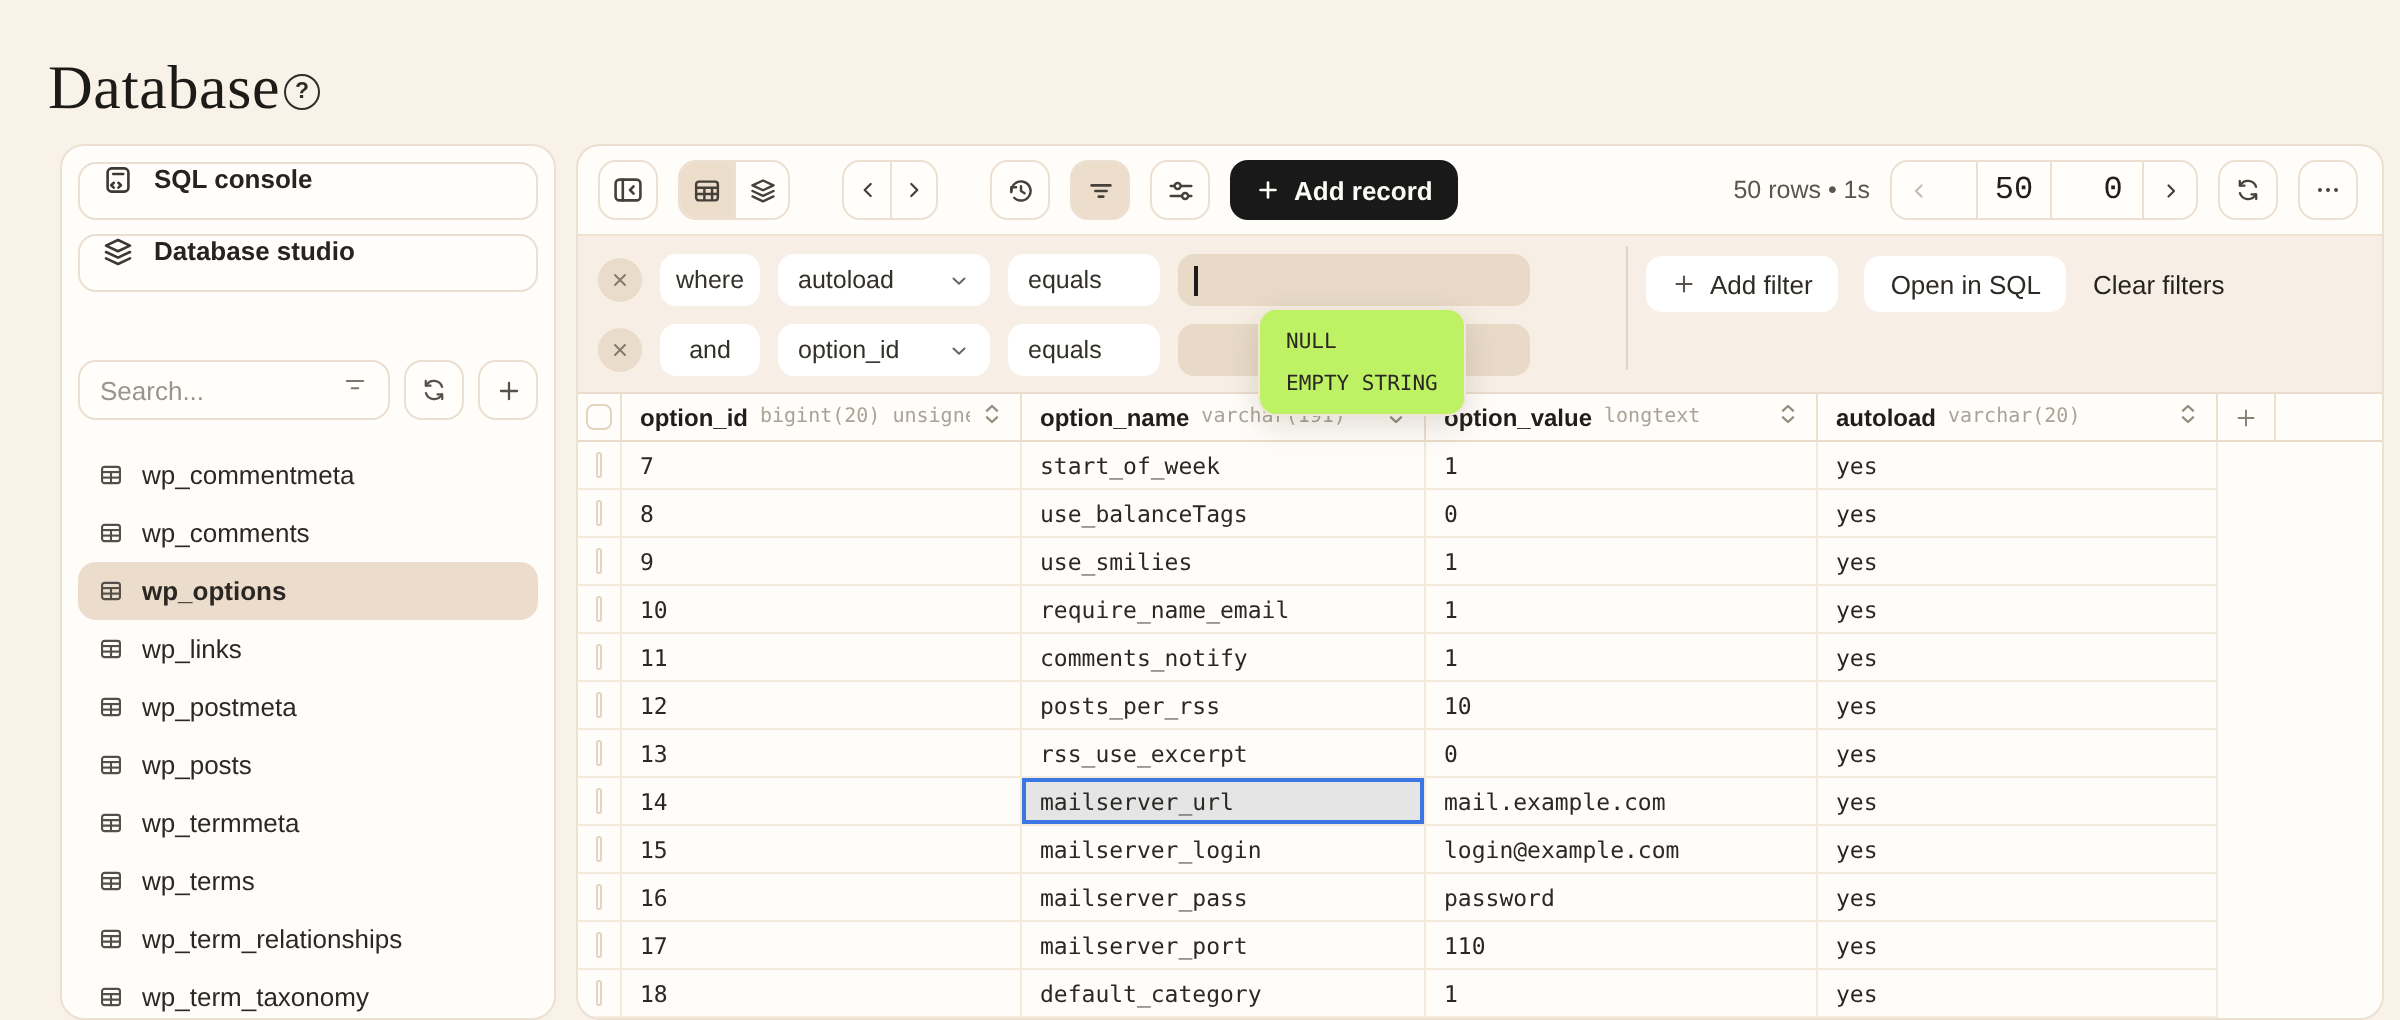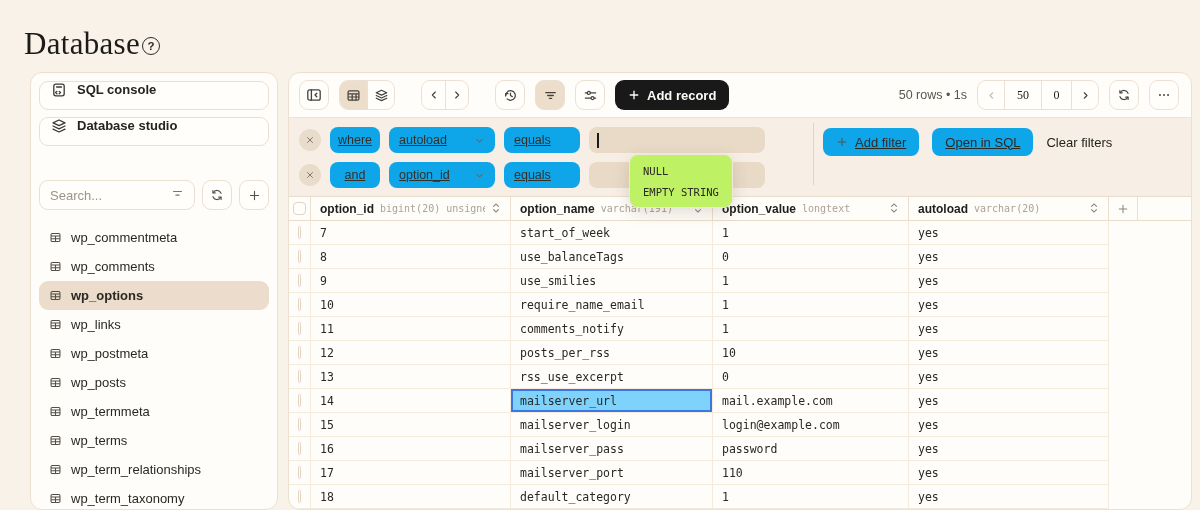--- a/index.html
+++ b/index.html
@@ -41,29 +41,29 @@
   .tb-seg.active, .tb-btn.active { background:#ecdecb; }
   .sp { width:6px; flex:none; }
   .add-record { height:30px; display:flex; align-items:center; gap:7px; padding:0 13px; background:#191919; color:#fdfbf6; border-radius:9px; font-size:13px; font-weight:700; cursor:pointer; flex:none; }
   .tb-right { margin-left:auto; display:flex; align-items:center; gap:10px; }
   .rows-info { font-size:12.5px; color:#5a554d; white-space:nowrap; }
   .pager { display:flex; border:1px solid #ece0d2; border-radius:9px; background:#fffefb; overflow:hidden; }
   .pg-cell { height:28px; display:flex; align-items:center; justify-content:center; cursor:pointer; }
   .pg-prev, .pg-next { width:26px; }
   .pg-prev { color:#c6bcae; }
   .pg-next { color:#45413a; }
-  .pg-num { font-family:Liberation Serif, serif; font-size:12px; color:#22201c; border-left:1px solid #ece0d2; border-right:1px solid #ece0d2; }
+  .pg-num { font-family:Liberation Mono, monospace; font-size:16px; color:#22201c; border-left:1px solid #ece0d2; border-right:1px solid #ece0d2;margin-left:16px; }
   .pg-size { width:38px; }
   .pg-off { width:30px; border-left:none; }
 
   
   .filter-area { position:relative; height:80px; background:#f7efe5; border-top:1px solid #eee2d3; border-bottom:1px solid #e9ddcd; padding:9px 10px; }
   .f-row { display:flex; align-items:center; gap:9px; height:26px; margin-bottom:9px; }
   .x-btn { width:22px; height:22px; border-radius:50%; background:#eadcca; color:#837b6f; display:flex; align-items:center; justify-content:center; cursor:pointer; flex:none; }
-  .pill { height:26px; border-radius:8px; background:#0ea5e9; font-size:12.5px; color:#33302a; display:flex; align-items:center; justify-content:center; padding:0 12px; cursor:pointer;text-decoration:underline; }
+  .pill { height:26px; border-radius:8px; background:#ffffff; font-size:12.5px; color:#33302a; display:flex; align-items:center; justify-content:center; padding:0 12px; cursor:pointer; }
   .pill.dd { justify-content:space-between; padding:0 10px; }
   .pill.dd svg { color:#6d675d; }
   .pill.conj { width:50px; flex:none; }
   .pill.col { width:106px; flex:none; }
   .pill.op { width:76px; flex:none;gap:22px; }
   .f-input { width:176px; height:26px; border-radius:8px; background:#e8dac7; display:flex; align-items:center; padding:0 8px; cursor:text; }
   .caret { width:1.5px; height:15px; background:#1b1b1b; }
   .f-divider { position:absolute; left:524px; top:5px; height:62px; width:1px; background:#e3d5c2; }
   .f-actions { position:absolute; left:534px; top:10px; display:flex; align-items:center; gap:13px; }
   .pill.action { height:28px; gap:7px; font-size:13px; padding:0 13px; color:#2e2b26; }
@@ -80,21 +80,21 @@
   .th-name { font-size:12px; font-weight:700; color:#201e1a; white-space:nowrap; }
   .th-type { font-family:"DejaVu Sans Mono", monospace; font-size:10px; color:#aca295; white-space:nowrap; overflow:hidden; }
   .sort-ico { margin-left:auto; flex:none; color:#978d7f; }
   .th-check, .td-check { display:flex; align-items:center; justify-content:center; padding:0; }
   .th-plus { justify-content:center; padding:0; color:#8a8176; }
   .th-rest { border-right:none; cursor:default; }
   .cb { width:13px; height:13px; border:1px solid #e3d3c1; border-radius:4px; background:#fffefb; cursor:pointer; }
   .trow { display:grid; grid-template-columns:22px 200px 202px 196px 200px; width:820px; height:24px; border-bottom:1px solid #f4ebdd; }
   .td { display:flex; align-items:center; padding:0 9px; border-right:1px solid #f4ebdd; overflow:hidden; }
   .val { font-family:"DejaVu Sans Mono", monospace; font-size:11.5px; color:#2b2823; white-space:nowrap; }
-  .td.sel { box-shadow:inset 0 0 0 2px #3b76e3; background:#7dd3fc; }
+  .td.sel { box-shadow:inset 0 0 0 2px #3b76e3; background:#e5e5e5; }
 </style>
 </head>
 <body>
 
 <div class="app-header">
   <div class="app-title">Database</div>
   <div class="help-badge">?</div>
 </div>
 
 <div class="content">

